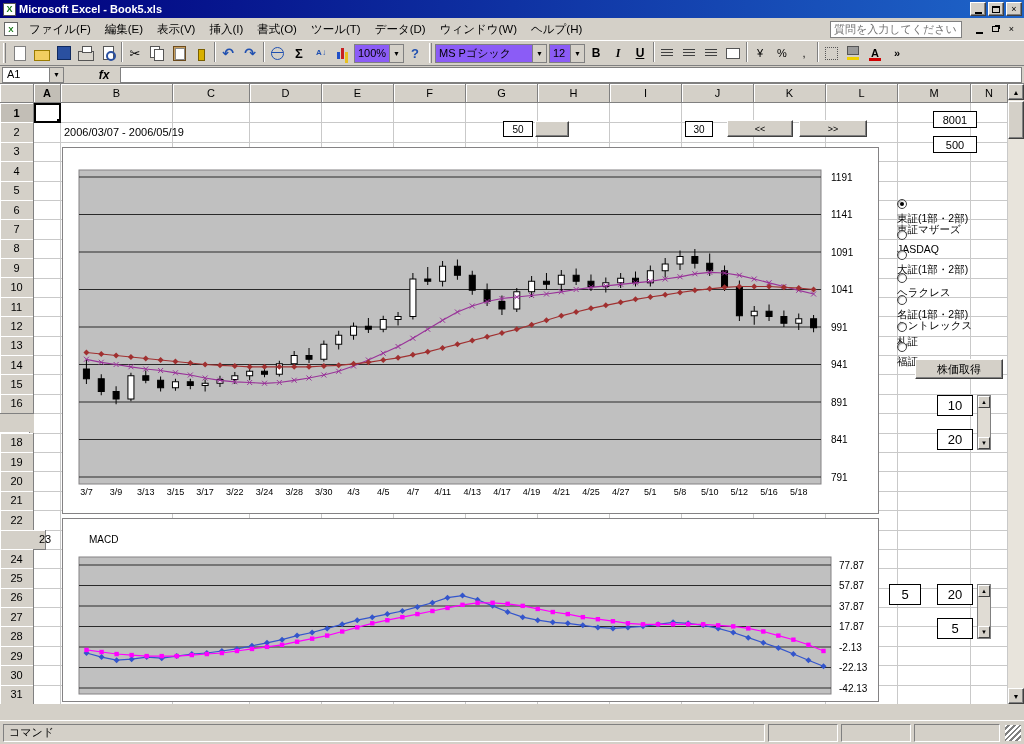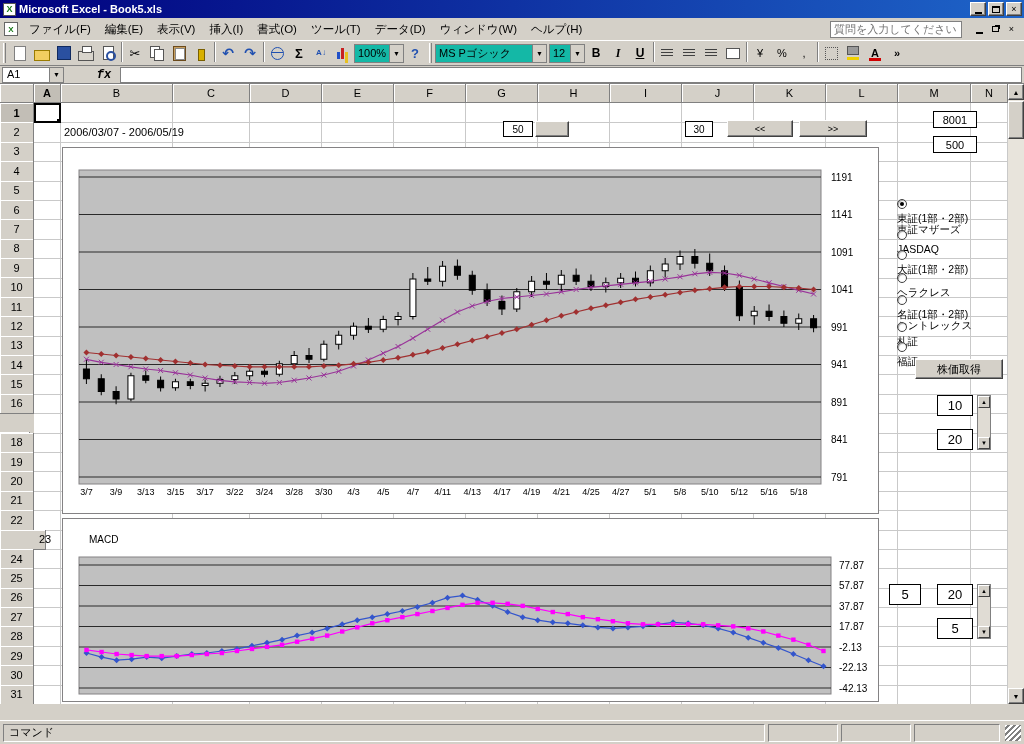--- a/index.html
+++ b/index.html
@@ -63,30 +63,30 @@
   .ic-align-left::before,.ic-align-center::before,.ic-align-right::before{
     content:"";width:12px;height:9px;background:repeating-linear-gradient(to bottom,#404040 0 1px,transparent 1px 3px);}
   .ic-merge-center::before{content:"";width:12px;height:9px;border:1px solid #555;background:#fff;}
   .ic-currency-style,.ic-percent-style,.ic-comma-style{font-size:11px;}
   .ic-borders::before{content:"";width:11px;height:11px;border:1px dotted #555;}
   .ic-fill-color::before{content:"";width:10px;height:7px;background:#9a9a9a;border:1px solid #555;margin-bottom:5px;}
   .ic-fill-color::after{content:"";position:absolute;bottom:1px;left:2px;width:12px;height:3px;background:#F0D000;}
   .ic-font-color{font-weight:bold;font-size:11px;}
   .ic-font-color::after{content:"";position:absolute;bottom:0;left:2px;width:12px;height:3px;background:#D00000;}
   .ic-more-buttons{font-size:11px;font-weight:bold;}
-  .combo{display:flex;align-items:center;background:#14b8a6;border:1px solid #808080;height:19px;font-size:11px;padding-left:3px;flex:none;}
+  .combo{display:flex;align-items:center;background:#8b5cf6;border:1px solid #808080;height:19px;font-size:11px;padding-left:3px;flex:none;}
   .combo .dd{margin-left:auto;width:14px;height:17px;background:#D4D0C8;border-left:1px solid #808080;
     display:flex;align-items:center;justify-content:center;font-size:7px;}
 
   
   .formulabar{position:absolute;left:0;top:66px;width:1024px;height:18px;display:flex;align-items:center;padding:0 2px;border-bottom:1px solid #808080;background:#D4D0C8;}
   .namebox{display:flex;width:62px;background:#fff;border:1px solid #808080;height:16px;padding-left:4px;font-size:11px;}
   .namebox .dd{margin-left:auto;width:14px;height:14px;background:#D4D0C8;border-left:1px solid #808080;
     display:flex;align-items:center;justify-content:center;font-size:7px;}
-  .fxbtn{margin-left:30px;font-family:Liberation Mono, monospace;font-style:italic;font-weight:bold;font-size:12px;width:20px;text-align:center;}
+  .fxbtn{margin-left:30px;font-family:Liberation Sans, sans-serif;font-style:italic;font-weight:bold;font-size:12px;width:20px;text-align:center;}
   .fml{flex:1;background:#fff;border:1px solid #808080;height:16px;margin-left:6px;}
 
   
   .worksheet{position:absolute;left:0;top:84px;width:1024px;height:620px;background:#D4D0C8;overflow:hidden;}
   .cellsbg{position:absolute;left:34px;top:19px;width:974px;height:601px;background:#fff;}
   .gl{position:absolute;background:#C9C9C9;}
   .colhead,.rowhead,.cornerhead{position:absolute;background:#D4D0C8;border-right:1px solid #808080;border-bottom:1px solid #808080;
     box-shadow:inset 1px 1px 0 #fff;display:flex;align-items:center;justify-content:center;font-size:11px;}
   .selhead{background:#C2BEB6;font-weight:bold;}
   .cornerhead{left:0;top:0;width:34px;height:19px;}

